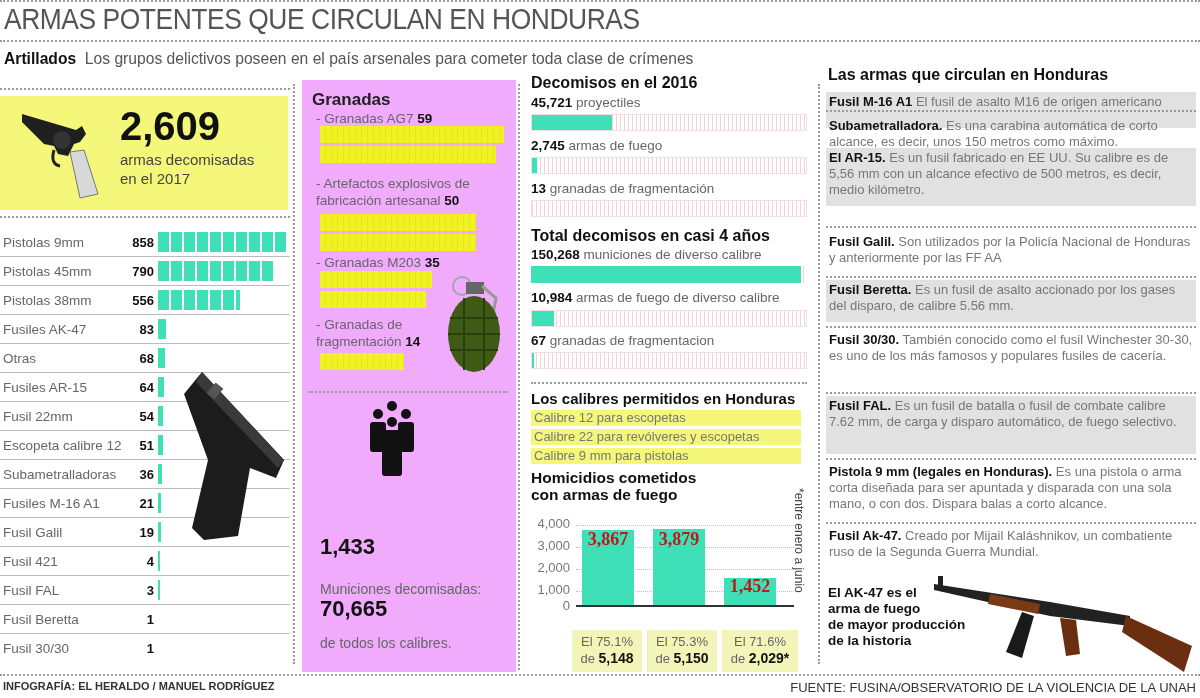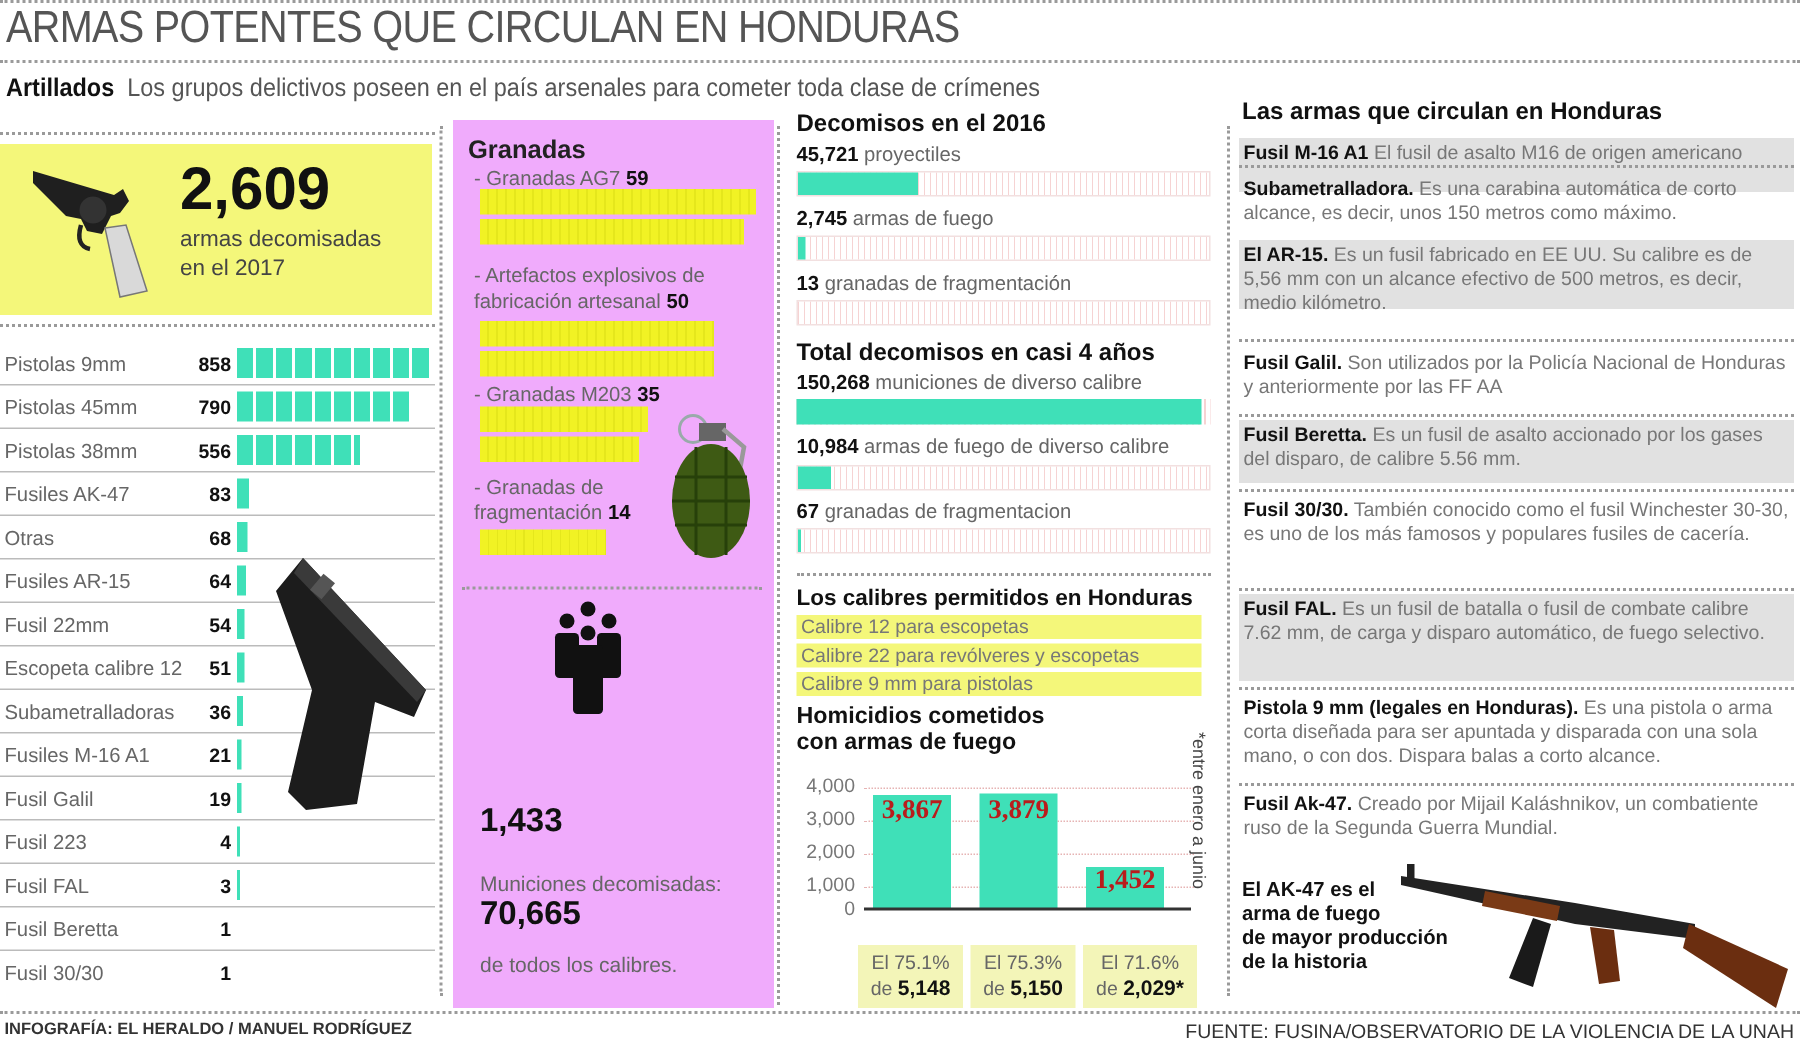--- a/index.html
+++ b/index.html
@@ -142,21 +142,21 @@
       <span class="lbl">Fusiles M-16 A1</span>
       <span class="val">21</span>
       <span class="bar" style="width:3px"></span>
     </div>
   <div class="wrow">
       <span class="lbl">Fusil Galil</span>
       <span class="val">19</span>
       <span class="bar" style="width:3px"></span>
     </div>
   <div class="wrow">
-      <span class="lbl">Fusil 223</span>
+      <span class="lbl">Fusil 421</span>
       <span class="val">4</span>
       <span class="bar" style="width:2px"></span>
     </div>
   <div class="wrow">
       <span class="lbl">Fusil FAL</span>
       <span class="val">3</span>
       <span class="bar" style="width:2px"></span>
     </div>
   <div class="wrow">
       <span class="lbl">Fusil Beretta</span>
@@ -289,21 +289,21 @@
   <div class="pct" style="left:722px;width:76px"><div>El 71.6%</div><span>de </span><b>2,029*</b></div>
   <div class="rot" style="left:806px">*entre enero a junio</div>
 </div>
 <div class="vsep3 vdot"></div>
 
 <div class="c4h">Las armas que circulan en Honduras</div>
 <div class="entry gray" style="top:92px;height:36px"><b>Fusil M-16 A1</b><span> El fusil de asalto M16 de origen americano</span></div>
 <div class="erule dotline" style="top:110px"></div>
 <div class="entry" style="top:116px"><b>Subametralladora.</b><span> Es una carabina automática de corto alcance, es decir, unos 150 metros como máximo.</span></div>
 <div class="erule dotline" style="top:160px"></div>
-<div class="entry gray" style="top:160px;height:46px"><b>El AR-15.</b><span> Es un fusil fabricado en EE UU. Su calibre es de 5,56 mm con un alcance efectivo de 500 metros, es decir, medio kilómetro.</span></div>
+<div class="entry gray" style="top:148px;height:58px"><b>El AR-15.</b><span> Es un fusil fabricado en EE UU. Su calibre es de 5,56 mm con un alcance efectivo de 500 metros, es decir, medio kilómetro.</span></div>
 <div class="erule dotline" style="top:226px"></div>
 <div class="entry" style="top:232px"><b>Fusil Galil.</b><span> Son utilizados por la Policía Nacional de Honduras y anteriormente por las FF AA</span></div>
 <div class="erule dotline" style="top:276px"></div>
 <div class="entry gray" style="top:280px;height:42px"><b>Fusil Beretta.</b><span> Es un fusil de asalto accionado por los gases del disparo, de calibre 5.56 mm.</span></div>
 <div class="erule dotline" style="top:326px"></div>
 <div class="entry" style="top:330px"><b>Fusil 30/30.</b><span> También conocido como el fusil Winchester 30-30, es uno de los más famosos y populares fusiles de cacería.</span></div>
 <div class="erule dotline" style="top:392px"></div>
 <div class="entry gray" style="top:396px;height:58px"><b>Fusil FAL.</b><span> Es un fusil de batalla o fusil de combate calibre 7.62 mm, de carga y disparo automático, de fuego selectivo.</span></div>
 <div class="erule dotline" style="top:458px"></div>
 <div class="entry" style="top:462px"><b>Pistola 9 mm (legales en Honduras).</b><span> Es una pistola o arma corta diseñada para ser apuntada y disparada con una sola mano, o con dos. Dispara balas a corto alcance.</span></div>

